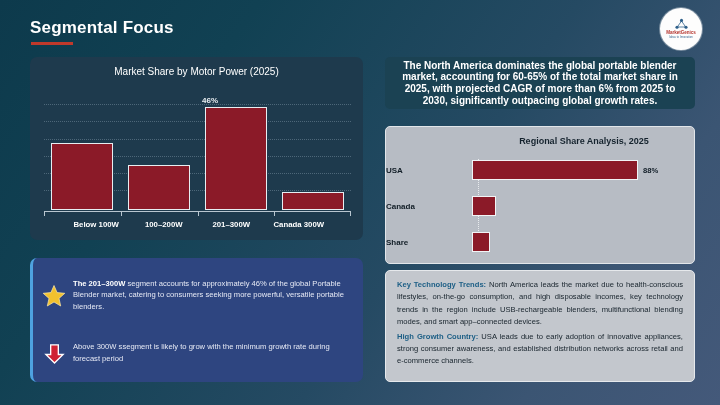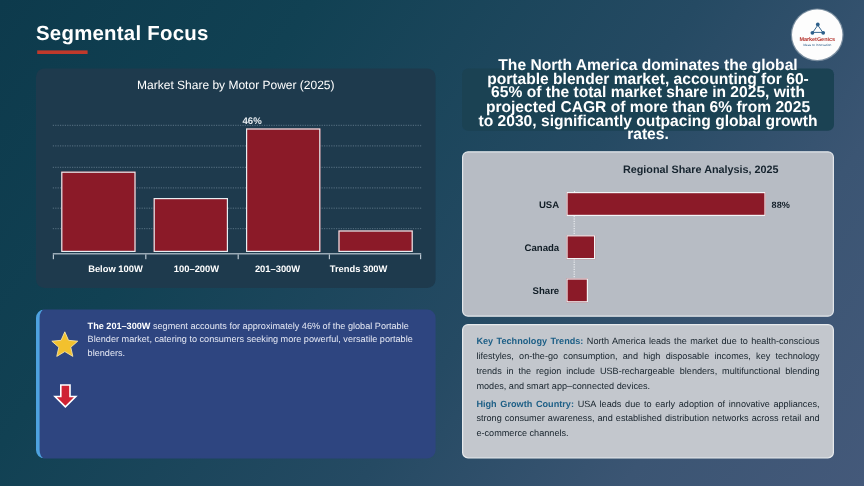--- a/index.html
+++ b/index.html
@@ -82,42 +82,43 @@
     font-size:7.8px;font-weight:bold;color:#ffffff;
   }
 
   #insight-card{
     position:absolute;left:30px;top:258px;width:333px;height:124px;
     background:#2e4580;border-radius:7px;
     border-left:3px solid #4ea2e0;
     box-sizing:border-box;
   }
   .insight-row{
-    display:flex;align-items:flex-end;
+    display:flex;align-items:center;
     padding:15px 12px 0 8px;
+    margin-top:12px;
   }
   .insight-row:first-child{padding-top:8px;}
   .ico{
     flex:0 0 26px;width:26px;height:26px;margin-right:6px;margin-top:1px;
     display:flex;align-items:center;justify-content:center;
   }
   .insight-text{
     font-size:7.6px;line-height:11.4px;color:#e6e9f4;flex:1;
   }
   .insight-text b{color:#ffffff;font-weight:bold;}
 
   
   #na-header{
     position:absolute;left:385px;top:57px;width:310px;height:52px;
     background:#1b4253;border-radius:5px;
     display:flex;align-items:center;justify-content:center;
     padding:0 12px;box-sizing:border-box;
   }
   #na-header p{
-    margin:0;text-align:center;font-size:13px;line-height:11.6px;
+    margin:0;text-align:center;font-size:10px;line-height:11.6px;
     font-weight:bold;color:#ffffff;
   }
 
   #region-card{
     position:absolute;left:385px;top:126px;width:310px;height:138px;
     background:#b7bcc4;border-radius:5px;border:1px solid #e2e6ea;
     box-sizing:border-box;
   }
   #region-title{
     position:absolute;left:0;top:9px;width:100%;text-align:center;
@@ -126,21 +127,21 @@
   #region-plot{position:absolute;left:0;right:0;top:28px;bottom:12px;}
   #region-axis{
     position:absolute;left:92px;top:4px;bottom:4px;width:0;
     border-left:1.5px dotted #e9ecef;
   }
   .hrow{
     position:absolute;left:0;right:8px;height:22px;
     display:flex;align-items:center;
   }
   .hlabel{
-    width:86px;text-align:right;padding-right:6px;
+    width:86px;padding-right:6px;
     font-size:8px;font-weight:bold;color:#111d26;box-sizing:border-box;
   }
   .hbar{
     height:20px;background:#8b1a28;border:1.5px solid #f2f4f6;
     box-sizing:border-box;
   }
   .hval{font-size:7.6px;font-weight:bold;color:#121e28;margin-left:5px;text-align:center;}
 
   #trend-card{
     position:absolute;left:385px;top:270px;width:310px;height:112px;
@@ -210,21 +211,21 @@
       <div class="tick" style="left:25%"></div>
       <div class="tick" style="left:50%"></div>
       <div class="tick" style="left:75%"></div>
       <div class="tick" style="right:0"></div>
     </div>
 
     <div id="xlabels">
       <div class="xlabel">Below 100W</div>
       <div class="xlabel">100–200W</div>
       <div class="xlabel">201–300W</div>
-      <div class="xlabel">Trends 300W</div>
+      <div class="xlabel">Canada 300W</div>
     </div>
   </div>
 
   <div id="insight-card">
 
     <div class="insight-row">
       <span class="ico">
         <svg viewBox="0 0 24 24" width="24" height="24">
           <polygon points="12,1.5 15.1,8.6 22.8,9.3 17,14.4 18.7,22 12,18 5.3,22 7,14.4 1.2,9.3 8.9,8.6" fill="#f2c12e" stroke="#fde9a8" stroke-width="0.7"></polygon>
         </svg>
@@ -232,20 +233,21 @@
       <div class="insight-text"><b>The 201–300W</b><span> segment accounts for approximately 46% of the global Portable Blender market, catering to consumers seeking more powerful, versatile portable blenders.</span></div>
     </div>
 
 
     <div class="insight-row">
       <span class="ico">
         <svg viewBox="0 0 24 24" width="23" height="23">
           <polygon points="12,22 3,13 8,13 8,3 16,3 16,13 21,13" fill="#cf2233" stroke="#ffffff" stroke-width="1.4"></polygon>
         </svg>
       </span>
+      <div class="insight-text"><b></b><span>Above 300W ssegment is likely to grow with the minimum growth rate during forecast period</span></div>
     </div>
 
   </div>
 
   <div id="na-header">
     <p>The North America dominates the global portable blender market, accounting for 60-65% of the total market share in 2025, with projected CAGR of more than 6% from 2025 to 2030, significantly outpacing global growth rates.</p>
   </div>
 
   <div id="region-card">
     <div id="region-title">Regional Share Analysis, 2025</div>

